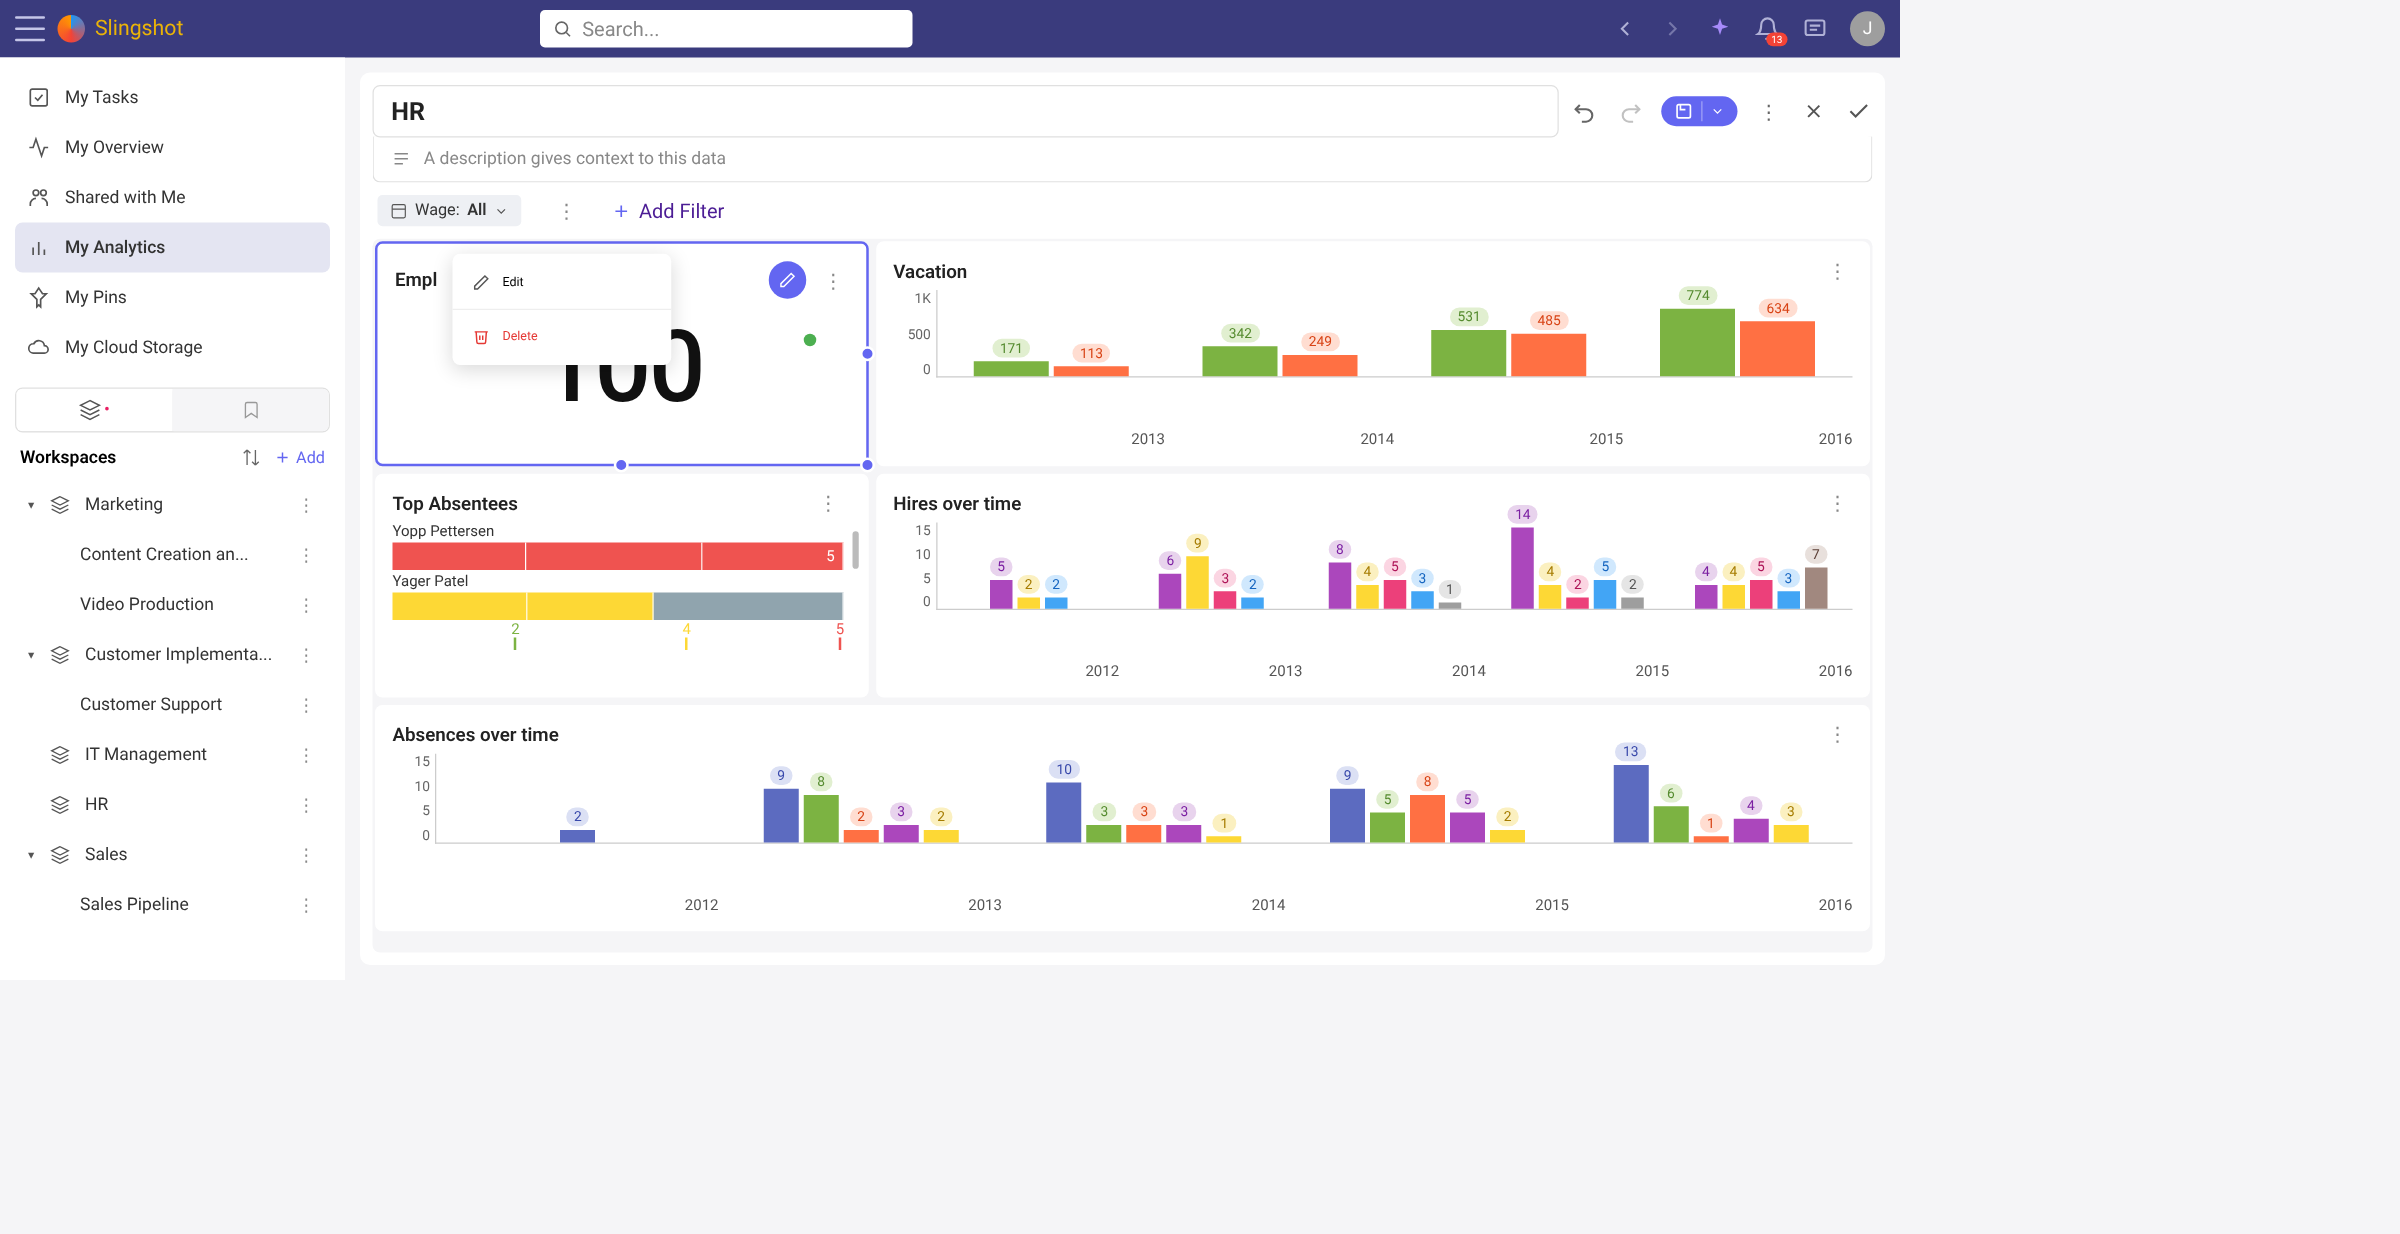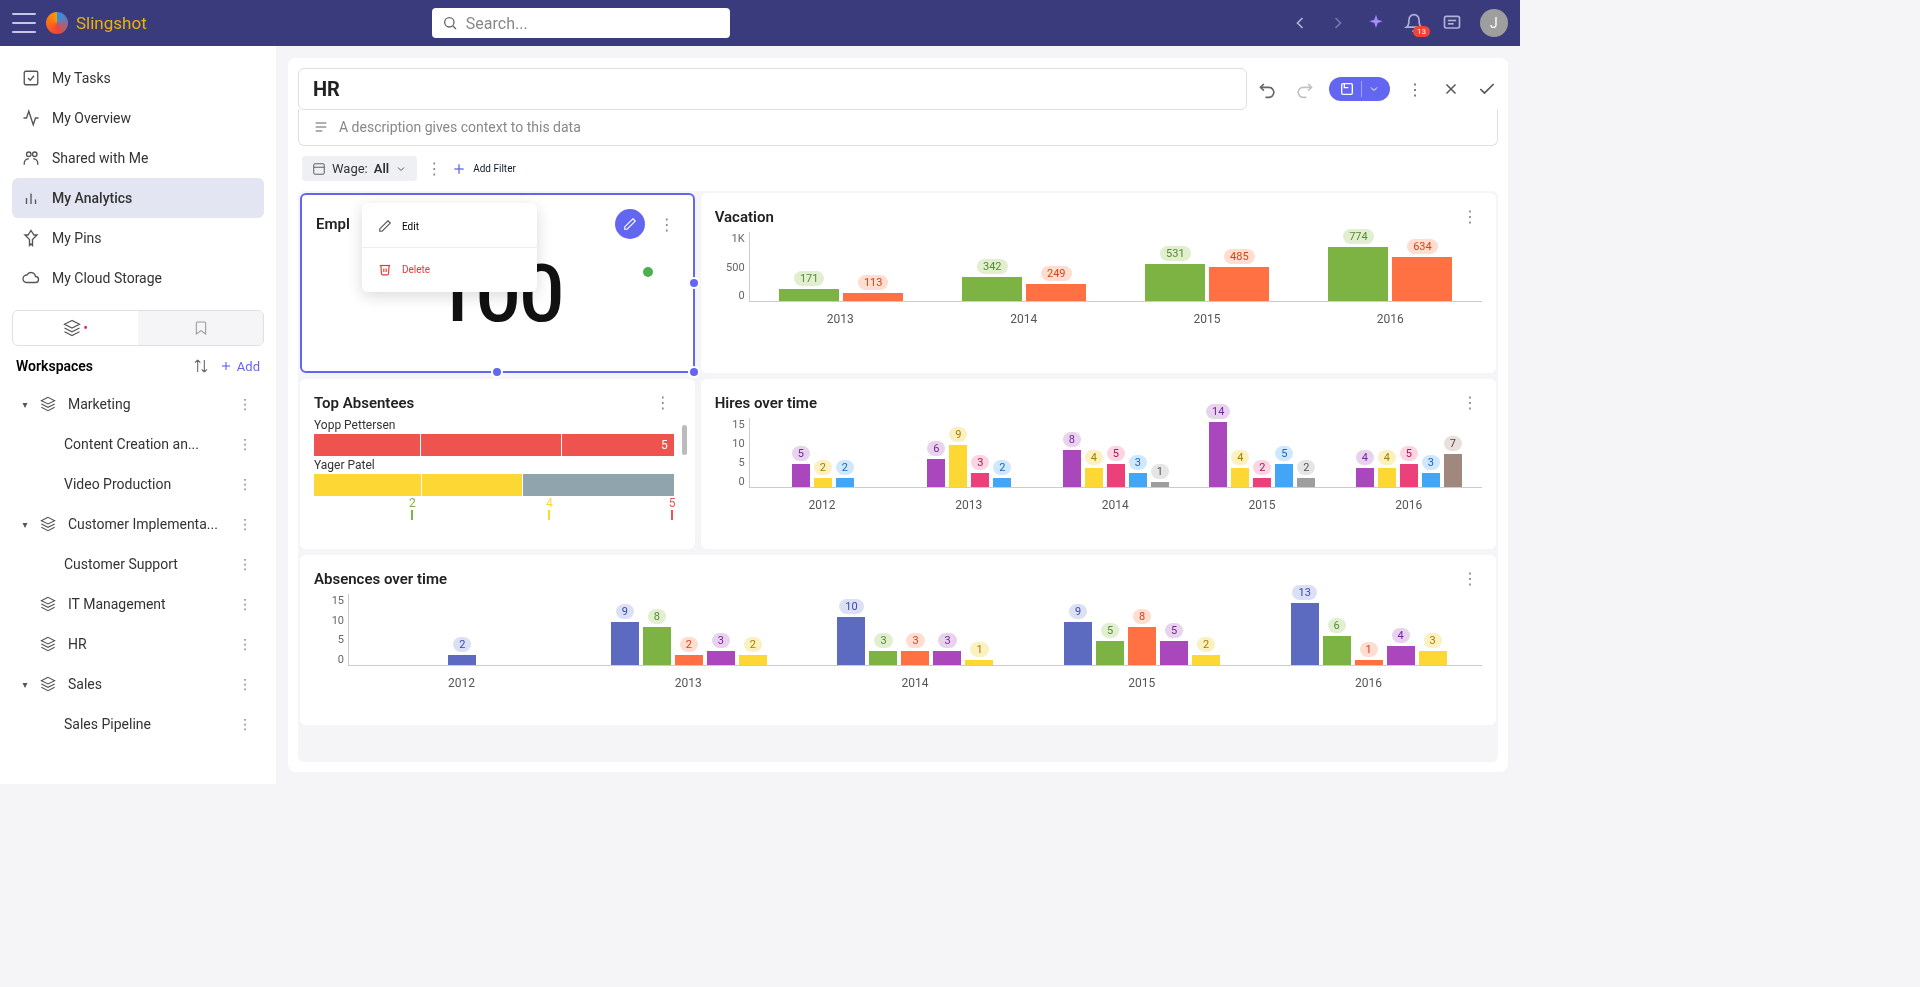--- a/index.html
+++ b/index.html
@@ -44,24 +44,24 @@
 
 
 .content { flex: 1; padding: 12px; overflow: hidden; }
 .card-panel { background: #fff; border-radius: 8px; padding: 10px; height: 100%; display: flex; flex-direction: column; }
 .header-row1 { display: flex; align-items: center; gap: 10px; }
 .title-input { flex: 1; border: 1px solid #e0e0e0; border-radius: 6px; height: 42px; padding: 0 14px; font-size: 20px; font-weight: 700; color: #222; }
 .header-icons { display: flex; align-items: center; gap: 14px; color: #666; }
 .header-icons .ico { width: 22px; height: 22px; cursor: pointer; display:flex; align-items:center; justify-content:center; }
 .save-chip { background: #6366f1; color: #fff; border-radius: 16px; padding: 4px 10px; display: flex; align-items: center; gap: 6px; }
 .desc-row { display: flex; align-items: center; gap: 10px; border: 1px solid #e0e0e0; border-top: none; border-radius: 0 0 6px 6px; margin-top: -1px; padding: 10px 14px; color: #888; font-size: 14px; }
-.filter-row { display: flex; align-items: center; gap: 9px; padding: 10px 4px; }
+.filter-row { display: flex; align-items: center; gap: 28px; padding: 10px 4px; }
 .filter-chip { background: #eef0f4; border-radius: 4px; padding: 5px 10px; display: flex; align-items: center; gap: 6px; font-size: 13px; color: #333; cursor: pointer; }
 .filter-chip b { font-weight: 600; }
-.add-filter { color: #0f172a; font-size: 10px; display: flex; align-items: center; gap: 6px; cursor: pointer; text-align: center; }
+.add-filter { color: #4c1d95; font-size: 16px; display: flex; align-items: center; gap: 6px; cursor: pointer; text-align: center; }
 
 
 .dash-scroll { flex: 1; overflow-y: auto; background: #f5f5f7; border-radius: 6px; padding: 2px; position: relative; }
 .dash-grid { display: grid; grid-template-columns: 1fr 1fr 1fr; gap: 6px; grid-auto-rows: min-content; }
 .widget { background: #fff; border-radius: 6px; padding: 14px; position: relative; min-height: 180px; }
 .widget.selected { border: 2px solid #6366f1; }
 .sel-handle { width: 12px; height: 12px; background: #6366f1; border: 2px solid #fff; border-radius: 50%; position: absolute; }
 .widget-head { display: flex; align-items: center; justify-content: space-between; margin-bottom: 6px; }
 .widget-head h4 { font-size: 15px; font-weight: 600; color: #222; }
 .widget-head .more { color: #888; cursor: pointer; padding: 0 4px; }
@@ -74,21 +74,21 @@
 .ctx-menu { position: absolute; background: #fff; border-radius: 6px; box-shadow: 0 4px 16px rgba(0,0,0,.15); width: 175px; padding: 6px 0; z-index: 50; }
 .ctx-item { padding: 10px 16px; display: flex; align-items: center; gap: 10px; font-size: 10px; cursor: pointer; }
 .ctx-item.danger { color: #e53935; }
 .ctx-sep { height: 1px; background: #eee; margin: 4px 0; }
 
 
 .bar-chart { display: flex; }
 .y-axis { width: 34px; display: flex; flex-direction: column; justify-content: space-between; align-items: flex-end; font-size: 11px; color: #666; padding-right: 4px; }
 .plot { flex: 1; display: flex; align-items: flex-end; position: relative; border-left: 1px solid #ccc; border-bottom: 1px solid #ccc; }
 .x-cats { display: flex; margin-left: 34px; }
-.x-cat-label { text-align: center; font-size: 12px; color: #555; padding-top: 8px; }
+.x-cat-label { text-align: right; font-size: 12px; color: #555; padding-top: 8px; margin-top: 32px; }
 .cat-group { display: flex; align-items: flex-end; justify-content: center; gap: 4px; height: 100%; }
 .bar-col { display: flex; flex-direction: column; align-items: center; justify-content: flex-end; }
 .bar-label { font-size: 11px; padding: 1px 6px; border-radius: 8px; margin-bottom: 3px; }
 .bar { width: 100%; }
 
 
 .stack-row { margin-bottom: 2px; }
 .stack-name { font-size: 12px; color: #333; margin-bottom: 2px; }
 .stack-bar { display: flex; height: 22px; }
 .stack-bar div { height: 100%; }

